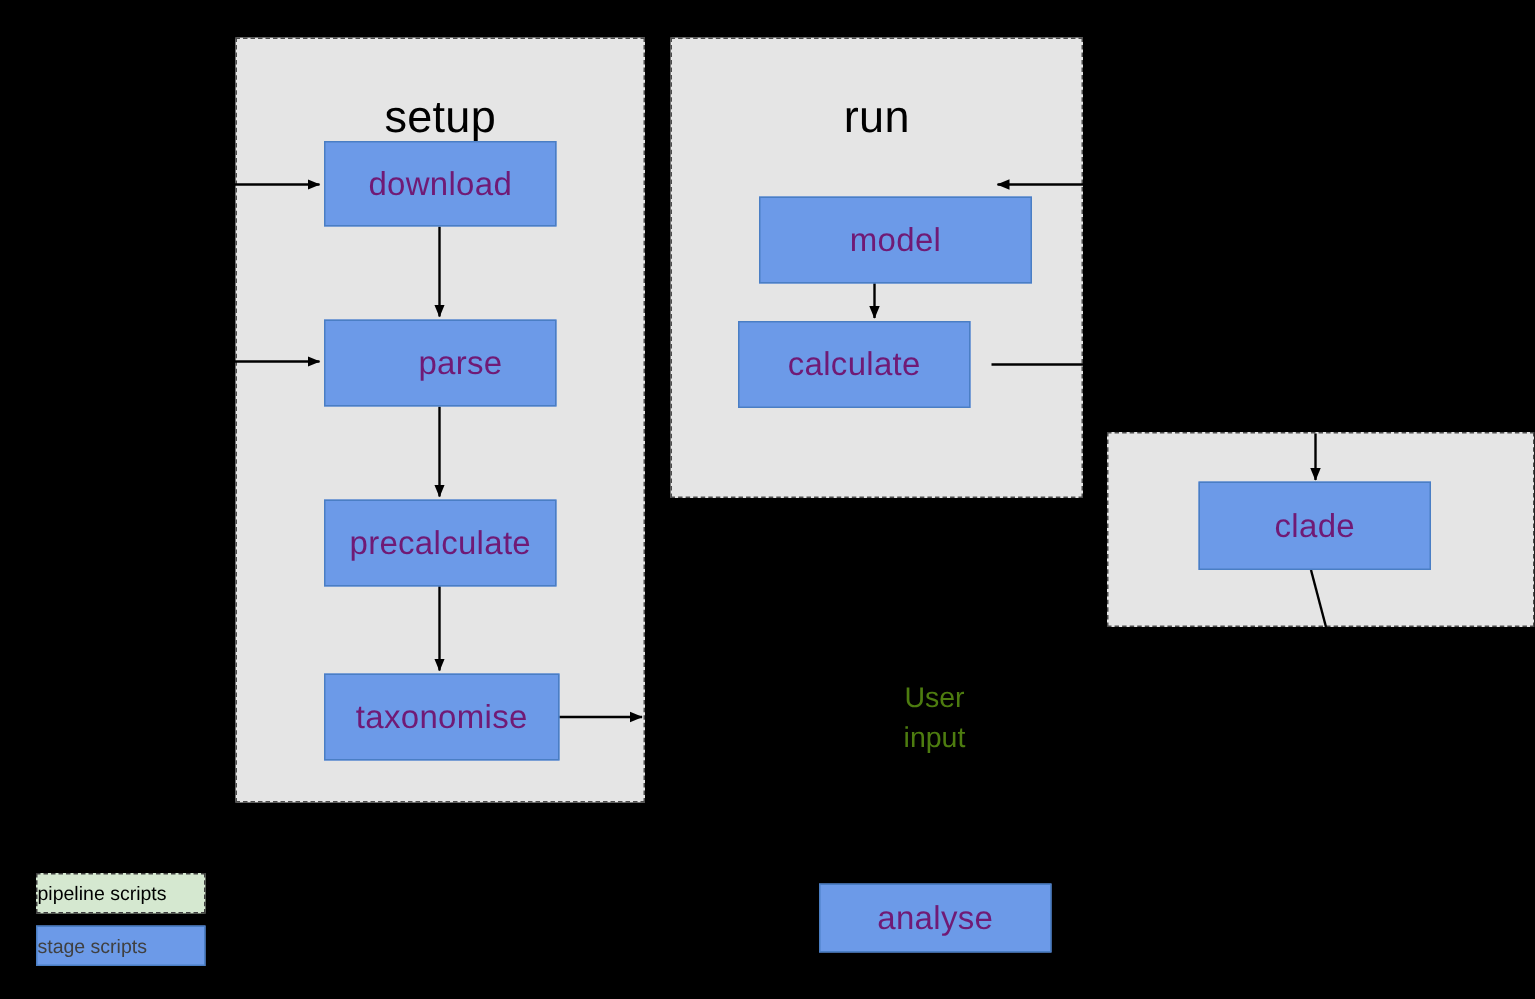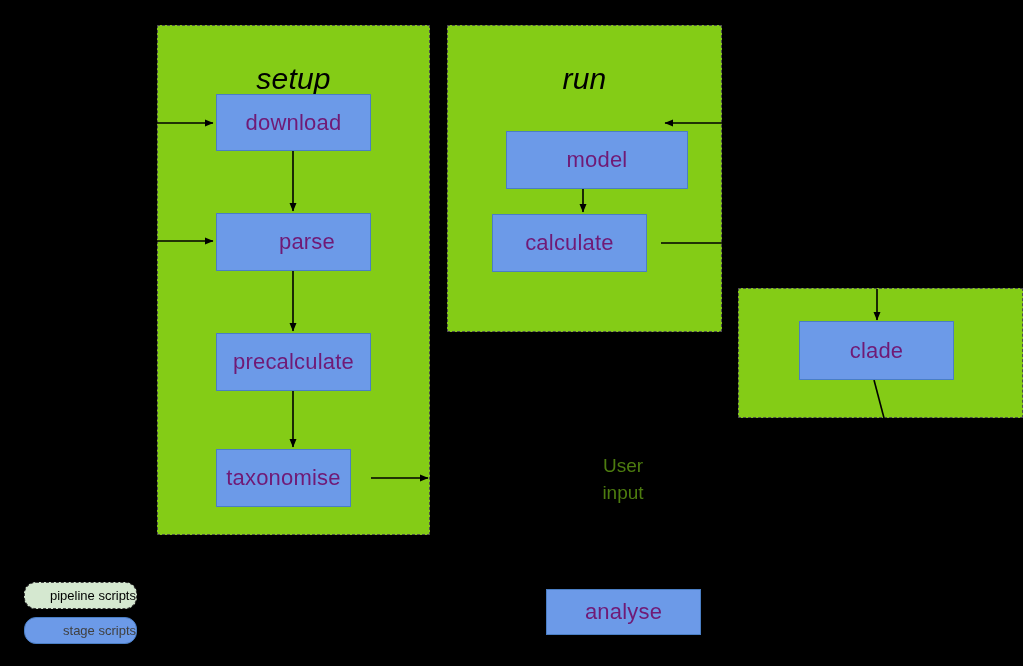--- a/index.html
+++ b/index.html
@@ -10,24 +10,23 @@
   #canvas {
     position: relative;
     width: 1023px;
     height: 666px;
     background: #000000;
     font-family: "Liberation Sans", sans-serif;
     overflow: hidden;
   }
   .group-box {
     position: absolute;
-    background: #84cc16;
+    background: #e5e5e5;
     border: 1px dashed #4d4d4d;
     box-sizing: border-box;
-    font-style: italic;
   }
   .group-title {
     position: absolute;
     width: 100%;
     text-align: center;
     color: #000000;
     font-size: 30px;
     line-height: 34px;
     letter-spacing: 0.2px;
   }
@@ -48,23 +47,22 @@
     color: #4d7c0f;
     font-size: 19px;
     line-height: 27px;
     text-align: center;
   }
   .legend-swatch {
     position: absolute;
     box-sizing: border-box;
     display: flex;
     align-items: center;
-    justify-content: flex-end;
+    justify-content: flex-start;
     font-size: 13px;
-    border-radius: 12px;
   }
   .legend-pipeline {
     background: #d5e8d0;
     border: 1px dashed #3f3f3f;
     color: #000000;
   }
   .legend-stage {
     background: #6c9ae8;
     border: 1px solid #4a7ec4;
     color: #404040;
@@ -133,21 +131,21 @@
   </div>
 
   <div class="stage-box" style="left:216px; top:213px; width:155px; height:58px;padding-left:27px;">
     <span>parse</span>
   </div>
 
   <div class="stage-box" style="left:216px; top:333px; width:155px; height:58px;">
     <span>precalculate</span>
   </div>
 
-  <div class="stage-box" style="left:216px; top:449px; width:135px; height:58px;">
+  <div class="stage-box" style="left:216px; top:449px; width:157px; height:58px;">
     <span>taxonomise</span>
   </div>
 
   <div class="stage-box" style="left:506px; top:94px; width:182px; height:58px;margin-top:37px;">
     <span>model</span>
   </div>
 
   <div class="stage-box" style="left:492px; top:214px; width:155px; height:58px;">
     <span>calculate</span>
   </div>

